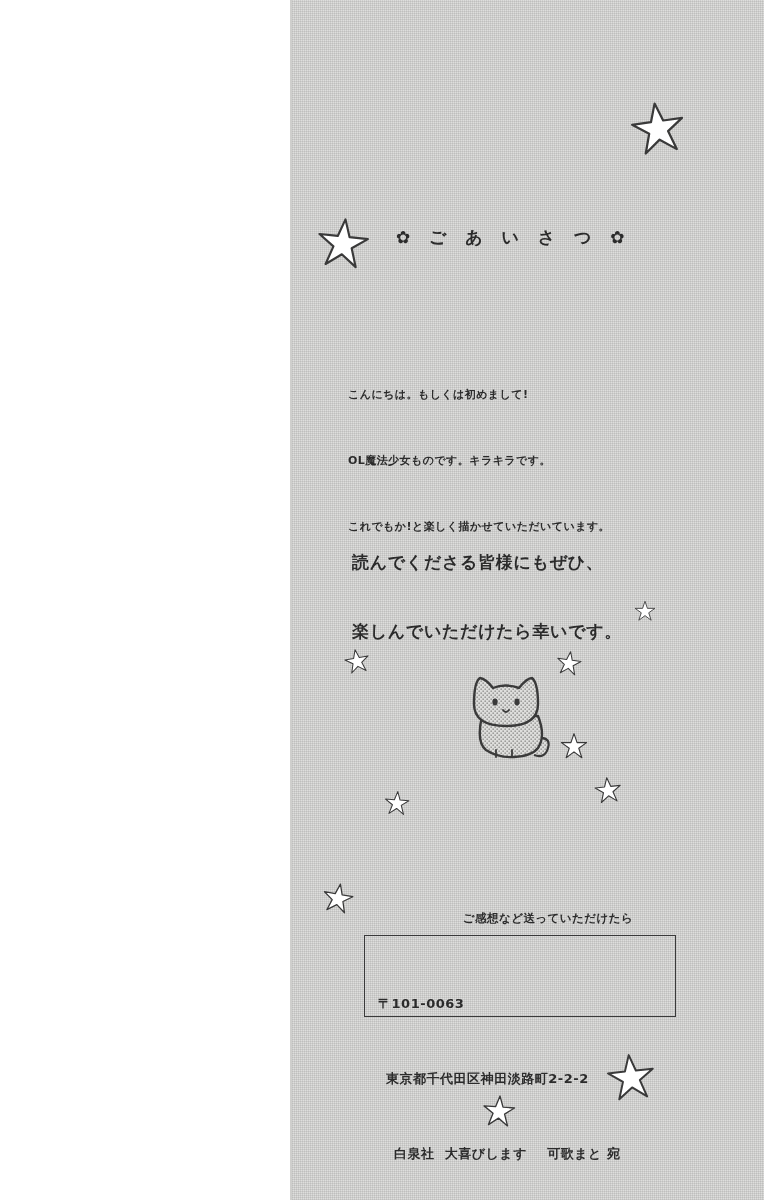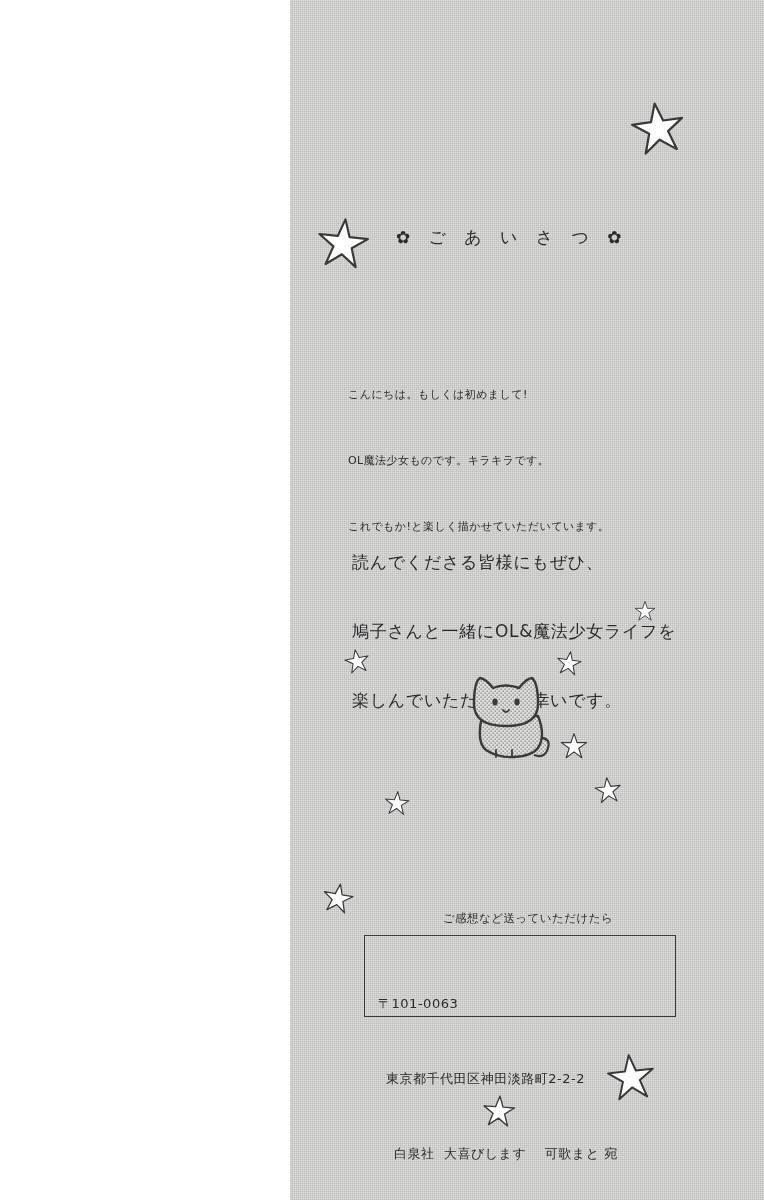--- a/index.html
+++ b/index.html
@@ -43,20 +43,21 @@
     background: #cfcfcd;
   }
 
   
   .hand {
     position: absolute;
     color: #2b2b2b;
     font-family: "DejaVu Sans", sans-serif;
     letter-spacing: 0.04em;
     white-space: pre;
+    font-weight: bold;
   }
 
   #heading {
     left: 396px;
     top: 226px;
     width: 200px;
     font-size: 17px;
     letter-spacing: 0.38em;
     text-align: left;
   }
@@ -74,21 +75,21 @@
   #wish-block {
     left: 352px;
     top: 505px;
     width: 360px;
     font-size: 17px;
     line-height: 23px;
   }
   #wish-block .l { display: block; }
 
   #feedback-block {
-    left: 378px;
+    left: 398px;
     top: 876px;
     width: 300px;
     font-size: 11.5px;
     line-height: 17px;
     text-align: center;
   }
   #feedback-block .l { display: block; }
   #feedback-block .l2 { display: block; padding-left: 22px; }
 
   
@@ -141,21 +142,20 @@
   <div class="hand" id="heading">✿ ご あ い さ つ ✿</div>
 
   <div class="hand" id="greeting-block">
     <span class="l">こんにちは。もしくは初めまして!</span>
     <span class="l">OL魔法少女ものです。キラキラです。</span>
     <span class="l">これでもか!と楽しく描かせていただいています。</span>
   </div>
 
   <div class="hand" id="wish-block">
     <span class="l">読んでくださる皆様にもぜひ、</span>
-    <span class="l">鳩子さんと一緒にOL&amp;魔法少女ライフを</span>
     <span class="l">楽しんでいただけたら幸いです。</span>
   </div>
 
   <div id="cat">
     <svg viewBox="0 0 110 110" width="110" height="110" aria-hidden="true">
       <defs>
         <pattern id="dots" width="4" height="4" patternUnits="userSpaceOnUse">
           <rect width="4" height="4" fill="#dededc"></rect>
           <circle cx="1.2" cy="1.2" r="0.9" fill="#9d9d9b"></circle>
           <circle cx="3.2" cy="3.2" r="0.9" fill="#9d9d9b"></circle>

